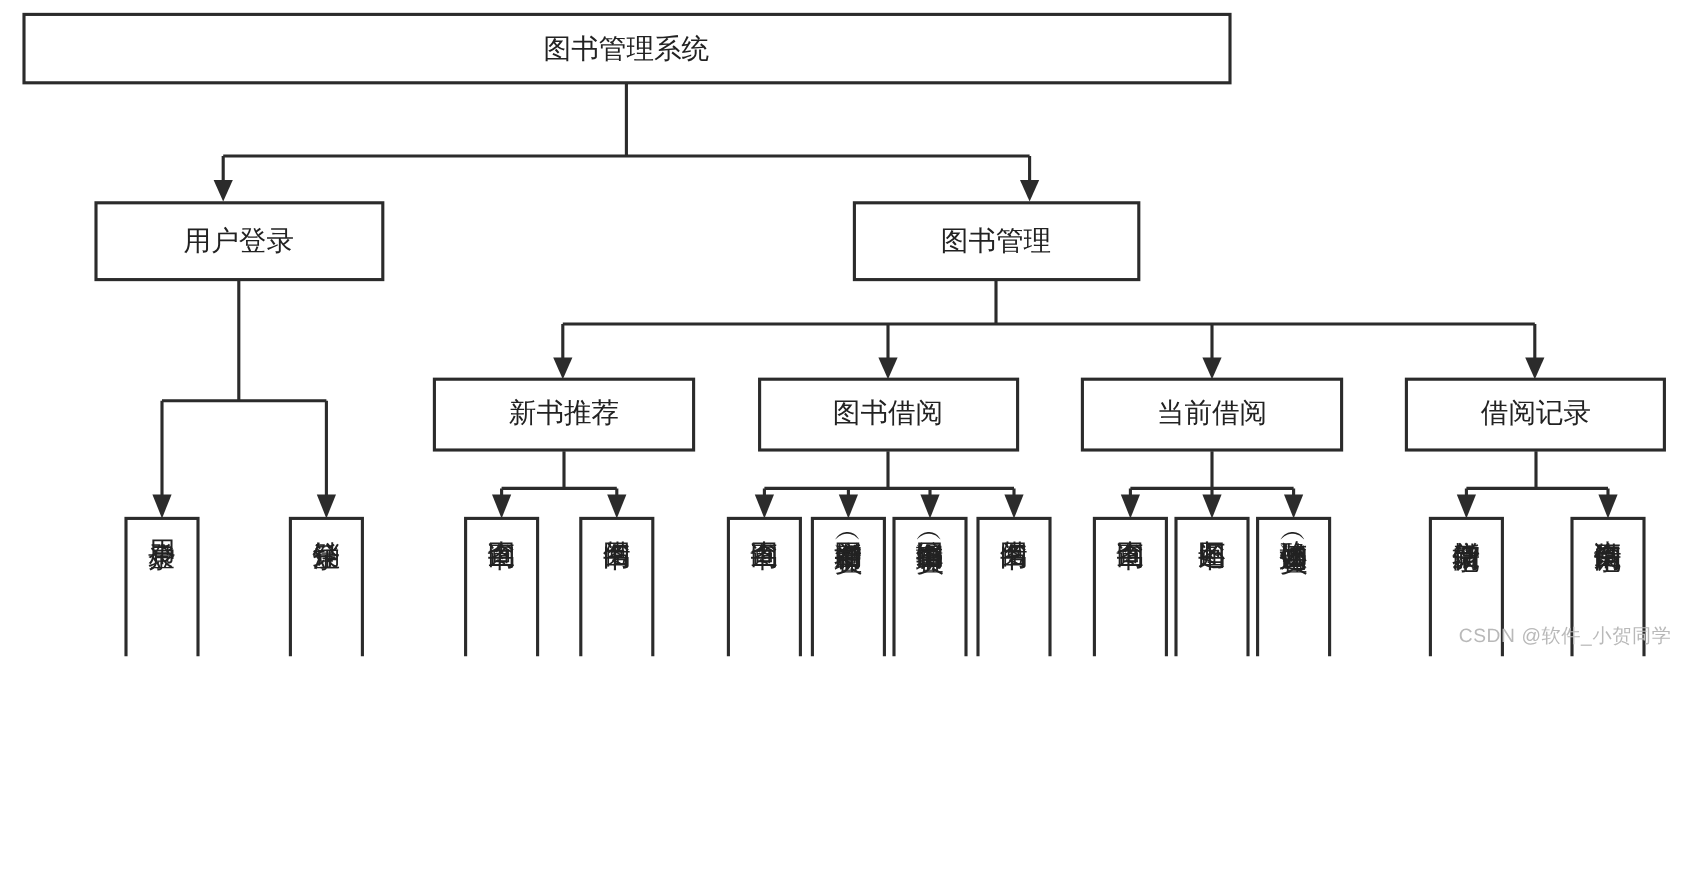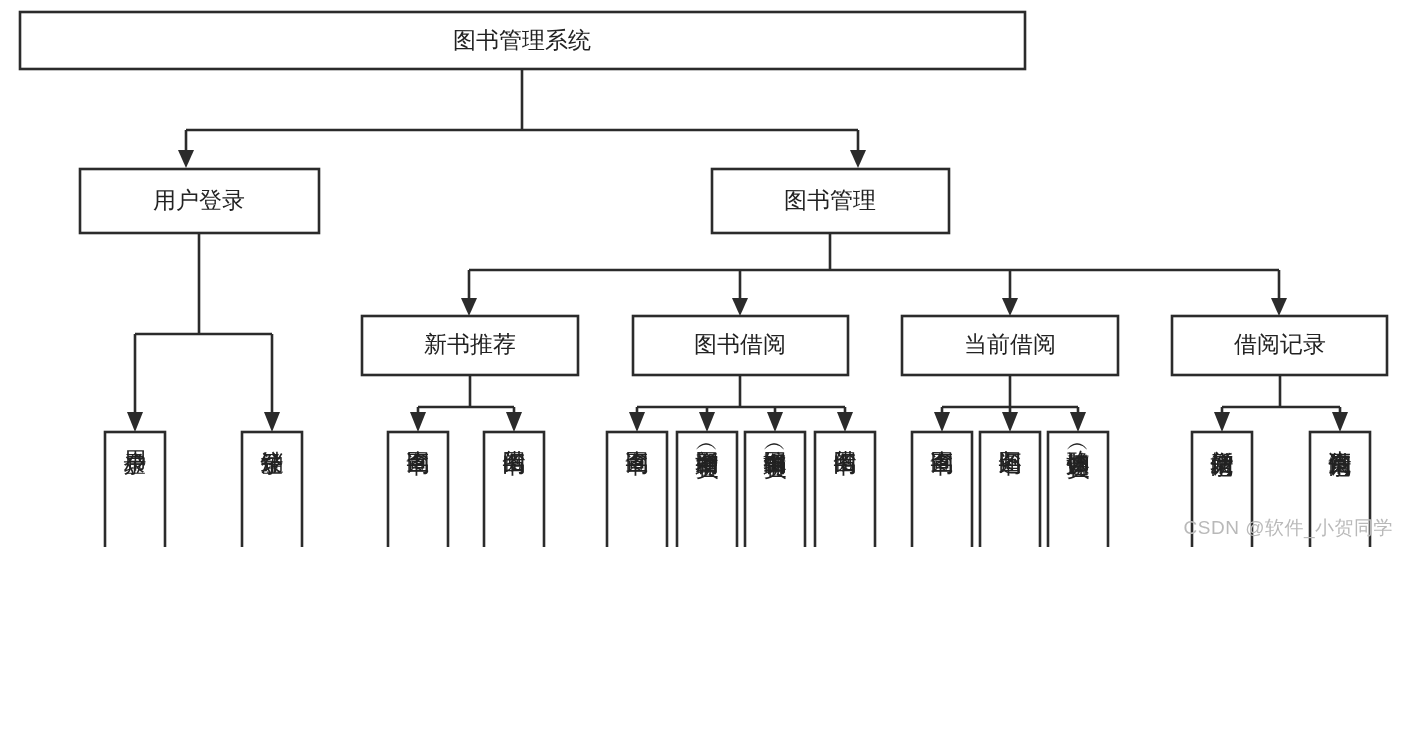--- a/index.html
+++ b/index.html
@@ -65,21 +65,21 @@
     display: flex;
     align-items: flex-start;
     justify-content: center;
     pointer-events: none;
   }
   .watermark {
     position: absolute;
     right: 12px;
     bottom: 6px;
     font-family: "Liberation Sans", "DejaVu Sans", sans-serif;
-    font-size: 19px;
+    font-size: 16px;
     color: #b9b9b9;
     letter-spacing: 0.5px;
     white-space: nowrap;
   }
 </style>
 </head>
 <body>
 
 <div id="diagram-root">
 

